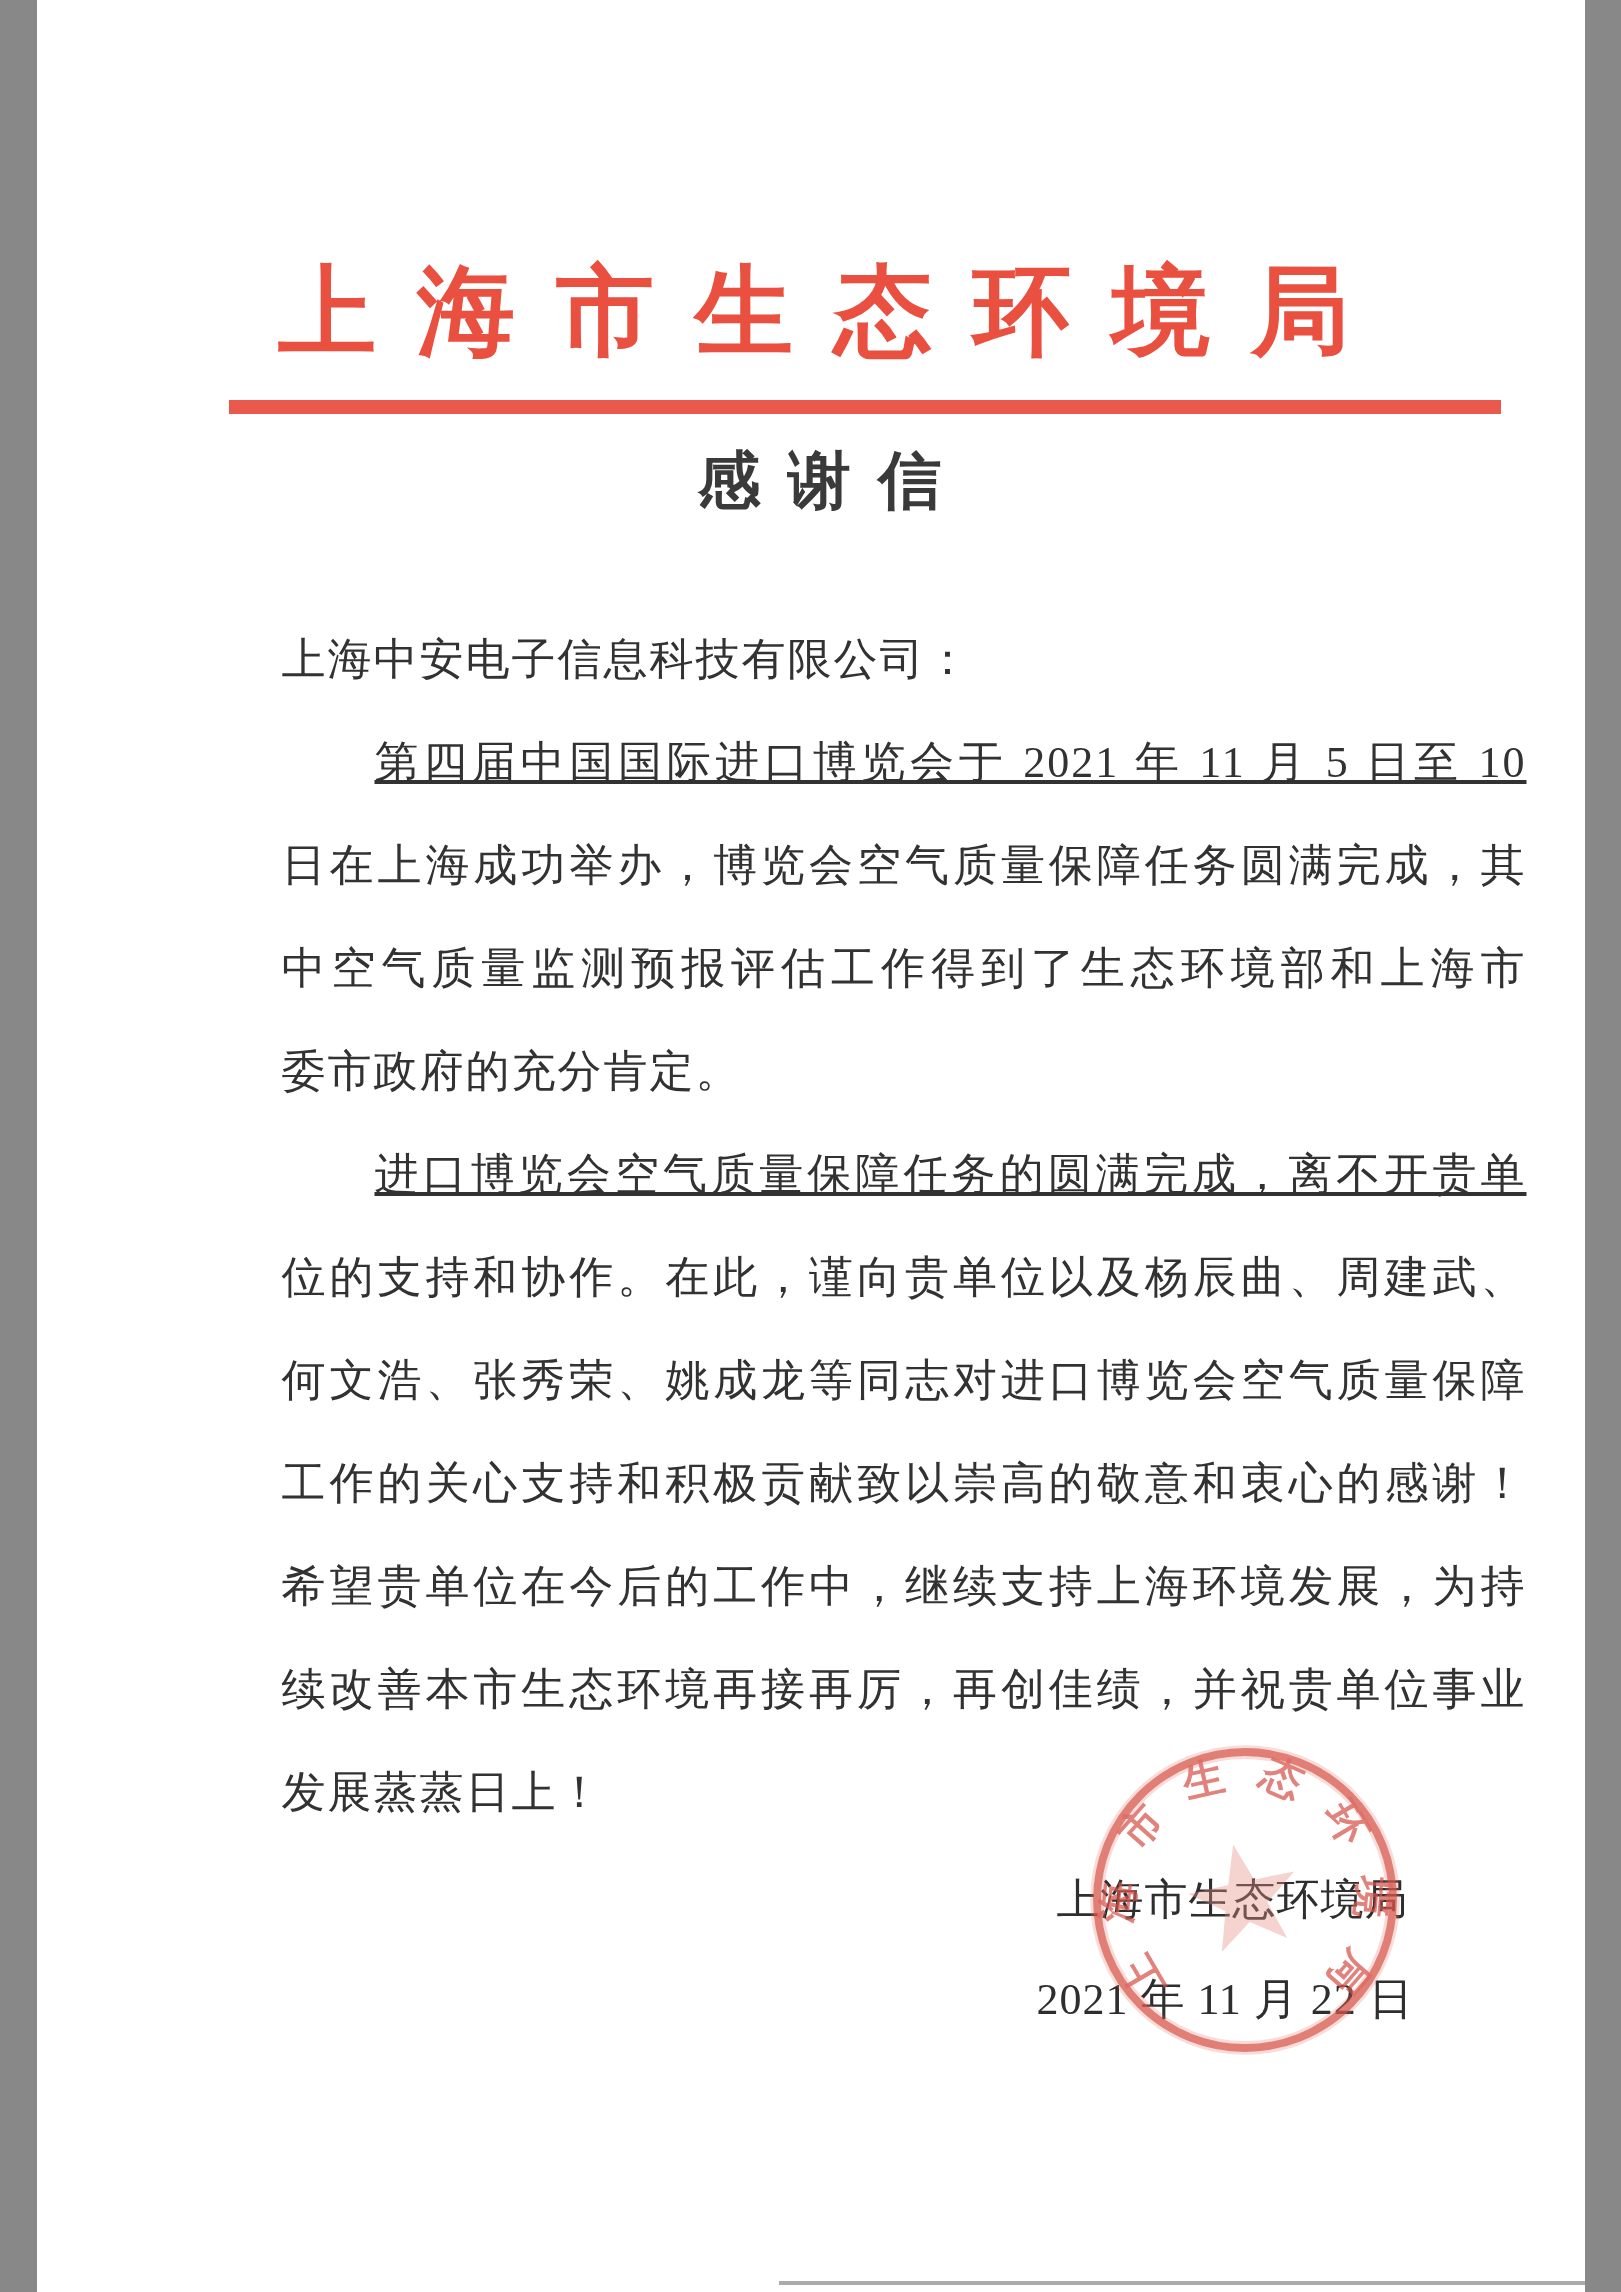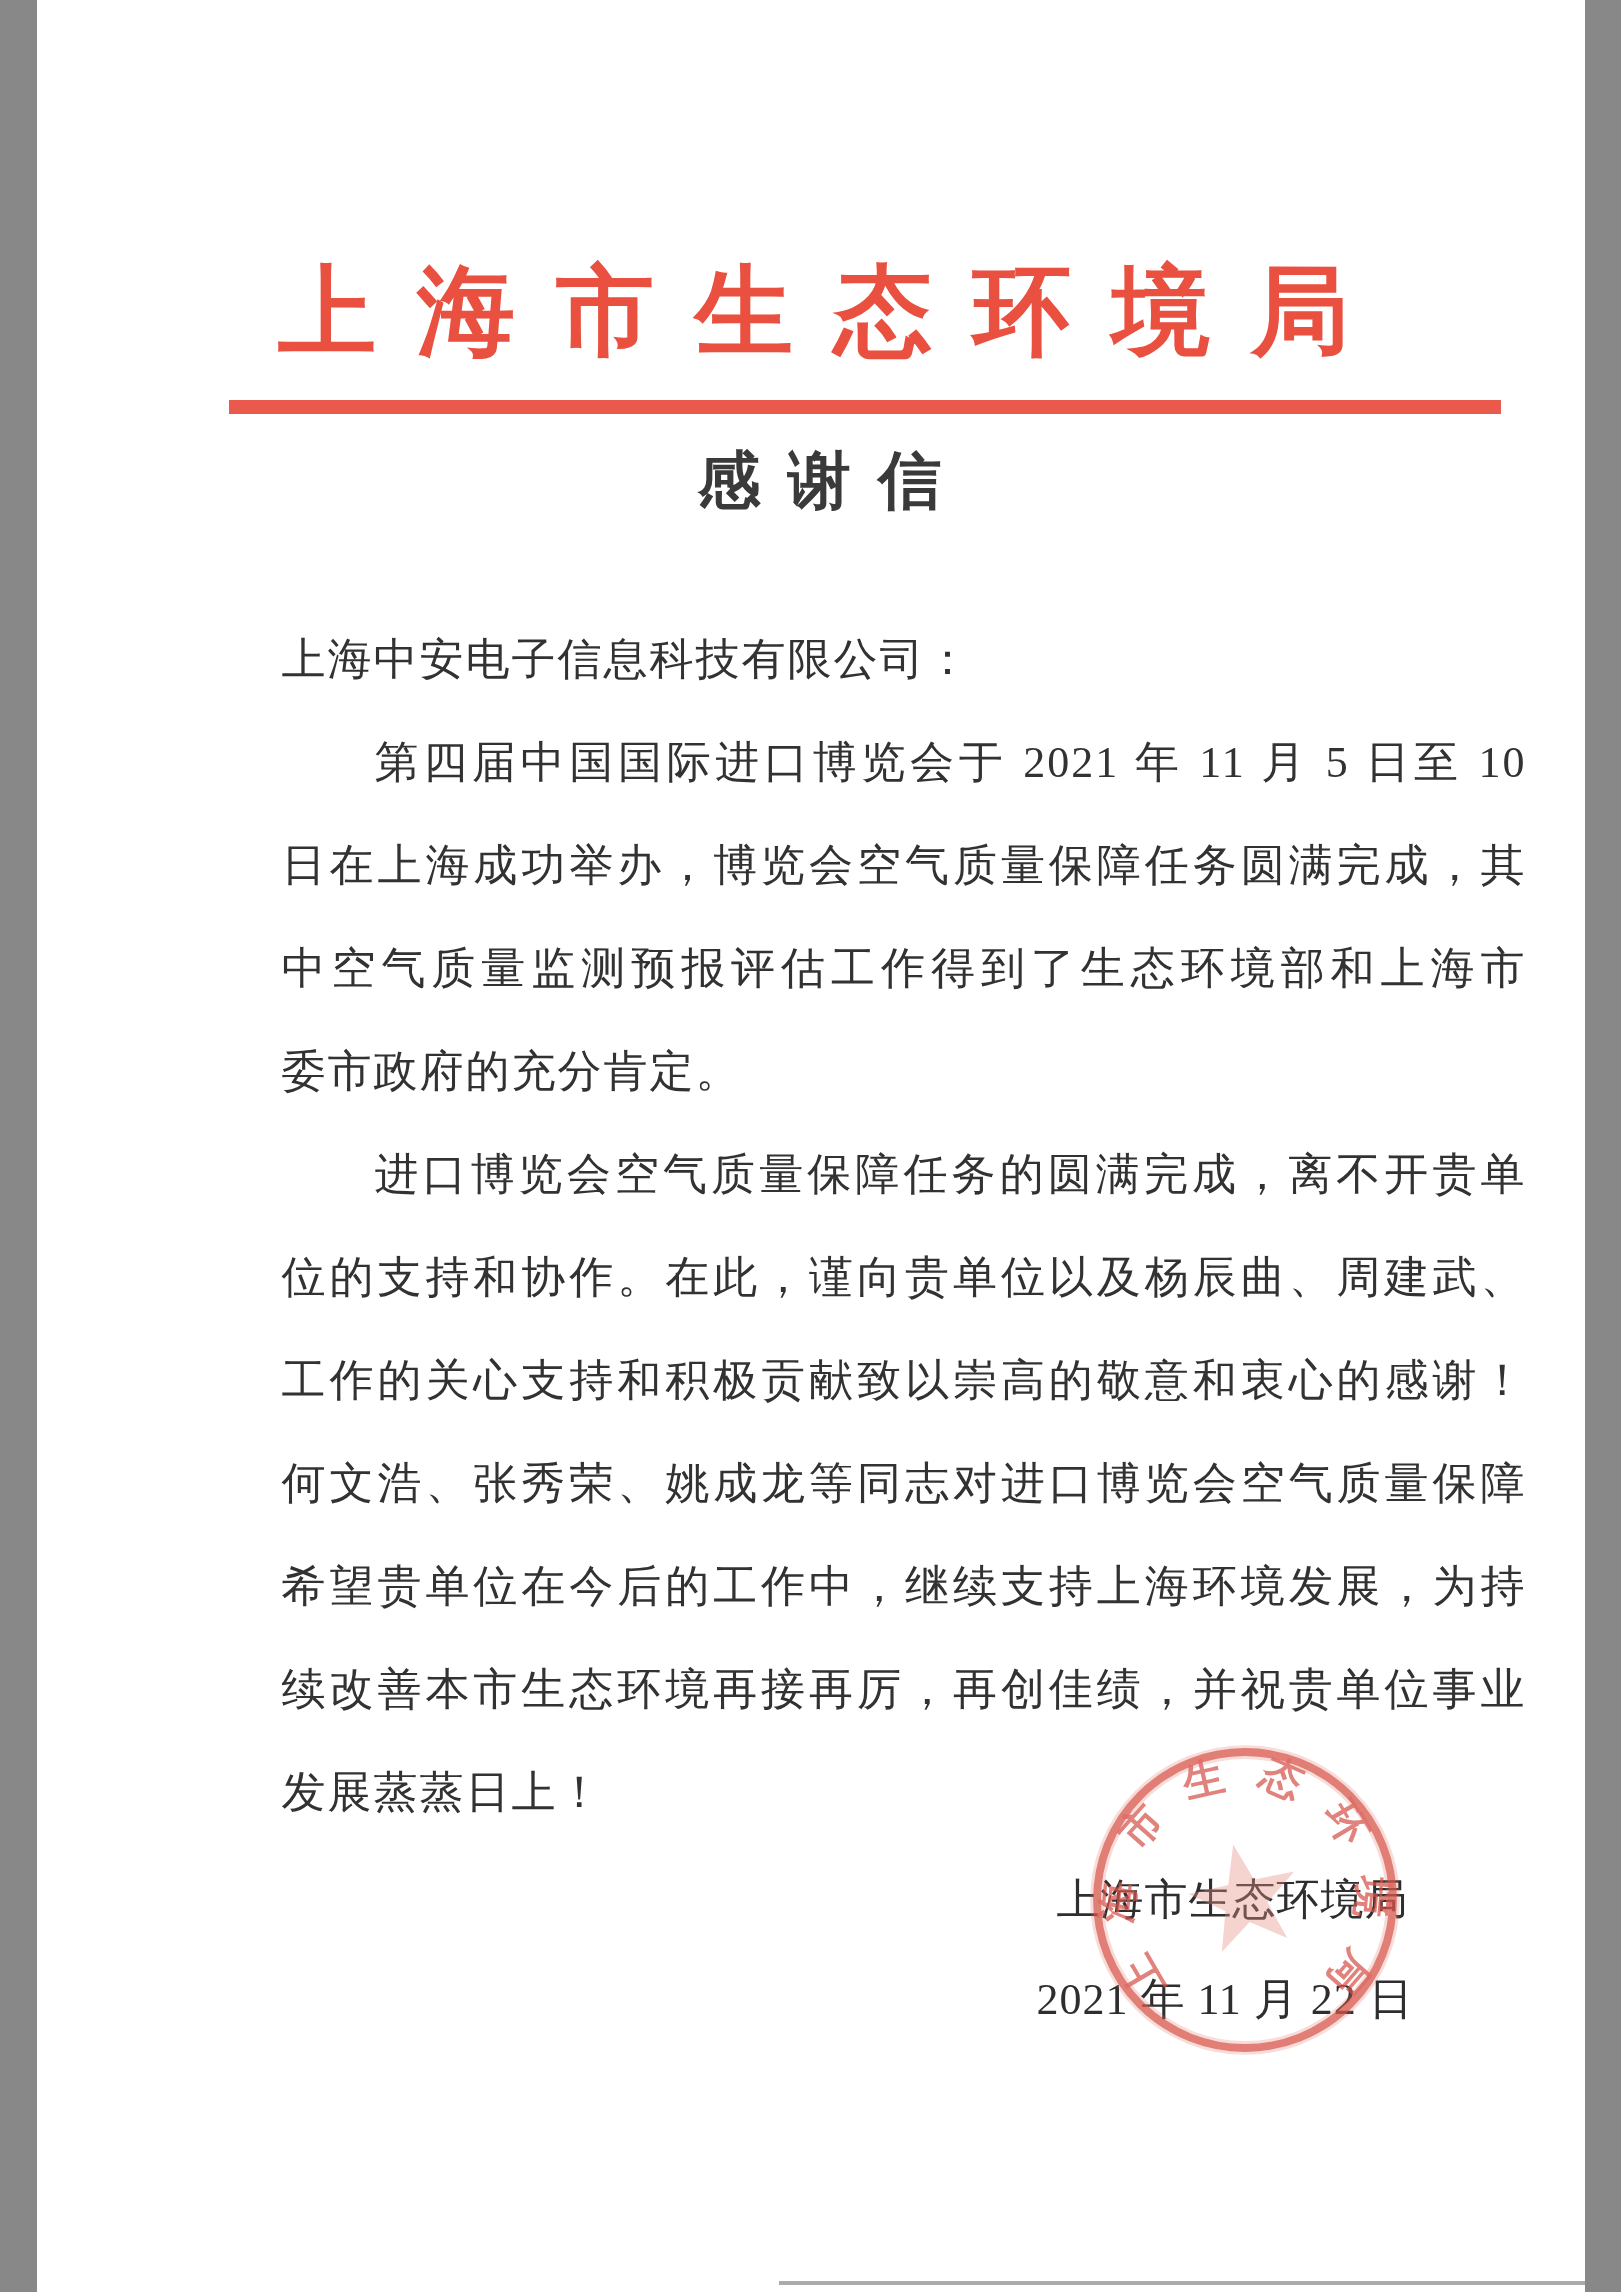--- a/index.html
+++ b/index.html
@@ -64,21 +64,21 @@
     line-height: 103px;
     font-size: 44px;
     letter-spacing: 2px;
     color: #323232;
     text-align: justify;
     text-justify: inter-character;
     white-space: nowrap;
   }
   .line.stretch { text-align-last: justify; }
   .line.left    { text-align: center; text-align-last: left; }
-  .line.indent  { text-indent: 93px; }
+  .line.indent  { text-indent: 93px; text-decoration: underline; }
   .signature {
     position: absolute;
     left: 1020px;
     top: 1877px;
     font-size: 43px;
     line-height: 45px;
     color: #2e2e2e;
     letter-spacing: 1px;
     white-space: nowrap;
   }
@@ -121,22 +121,22 @@
   <div class="title">感谢信</div>
 
   <div class="body-block">
     <div class="line left">上海中安电子信息科技有限公司：</div>
     <div class="line stretch indent">第四届中国国际进口博览会于 2021 年 11 月 5 日至 10</div>
     <div class="line stretch">日在上海成功举办，博览会空气质量保障任务圆满完成，其</div>
     <div class="line stretch">中空气质量监测预报评估工作得到了生态环境部和上海市</div>
     <div class="line left">委市政府的充分肯定。</div>
     <div class="line stretch indent">进口博览会空气质量保障任务的圆满完成，离不开贵单</div>
     <div class="line stretch">位的支持和协作。在此，谨向贵单位以及杨辰曲、周建武、</div>
+    <div class="line stretch">何文浩、张秀荣、姚成龙等同志对进口博览会空气质量保障</div>
     <div class="line stretch">工作的关心支持和积极贡献致以崇高的敬意和衷心的感谢！</div>
-    <div class="line stretch">何文浩、张秀荣、姚成龙等同志对进口博览会空气质量保障</div>
     <div class="line stretch">希望贵单位在今后的工作中，继续支持上海环境发展，为持</div>
     <div class="line stretch">续改善本市生态环境再接再厉，再创佳绩，并祝贵单位事业</div>
     <div class="line left">发展蒸蒸日上！</div>
   </div>
 
   <div class="signature">上海市生态环境局</div>
 
   <div class="date">2021 年 11 月 22 日</div>
 
   <svg class="seal-svg" viewBox="0 0 400 400">

